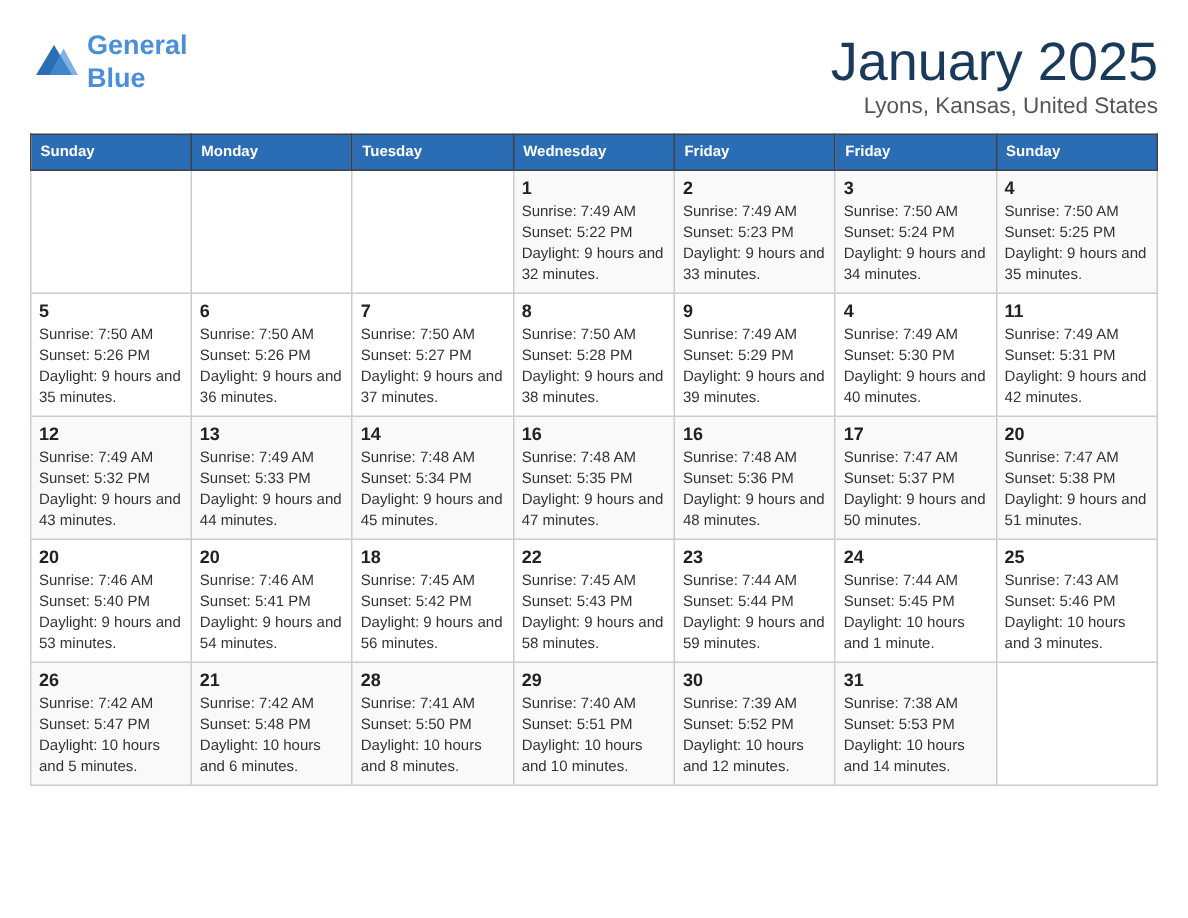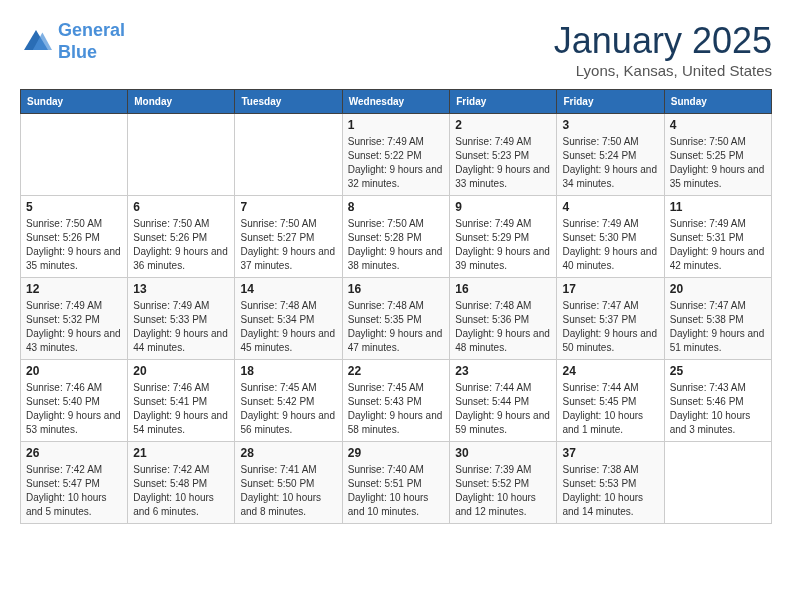--- a/index.html
+++ b/index.html
@@ -246,19 +246,19 @@
         </td>
         <td>
           <div class="day-number">29</div>
         <div class="day-info">Sunrise: 7:40 AM<br>Sunset: 5:51 PM<br>Daylight: 10 hours and 10 minutes.</div>
         </td>
         <td>
           <div class="day-number">30</div>
         <div class="day-info">Sunrise: 7:39 AM<br>Sunset: 5:52 PM<br>Daylight: 10 hours and 12 minutes.</div>
         </td>
         <td>
-          <div class="day-number">37</div>
+          <div class="day-number">31</div>
         <div class="day-info">Sunrise: 7:38 AM<br>Sunset: 5:53 PM<br>Daylight: 10 hours and 14 minutes.</div>
         </td>
         <td class="empty-cell"></td>
       </tr>
     </tbody>
 </table>
 
 </body></html>

